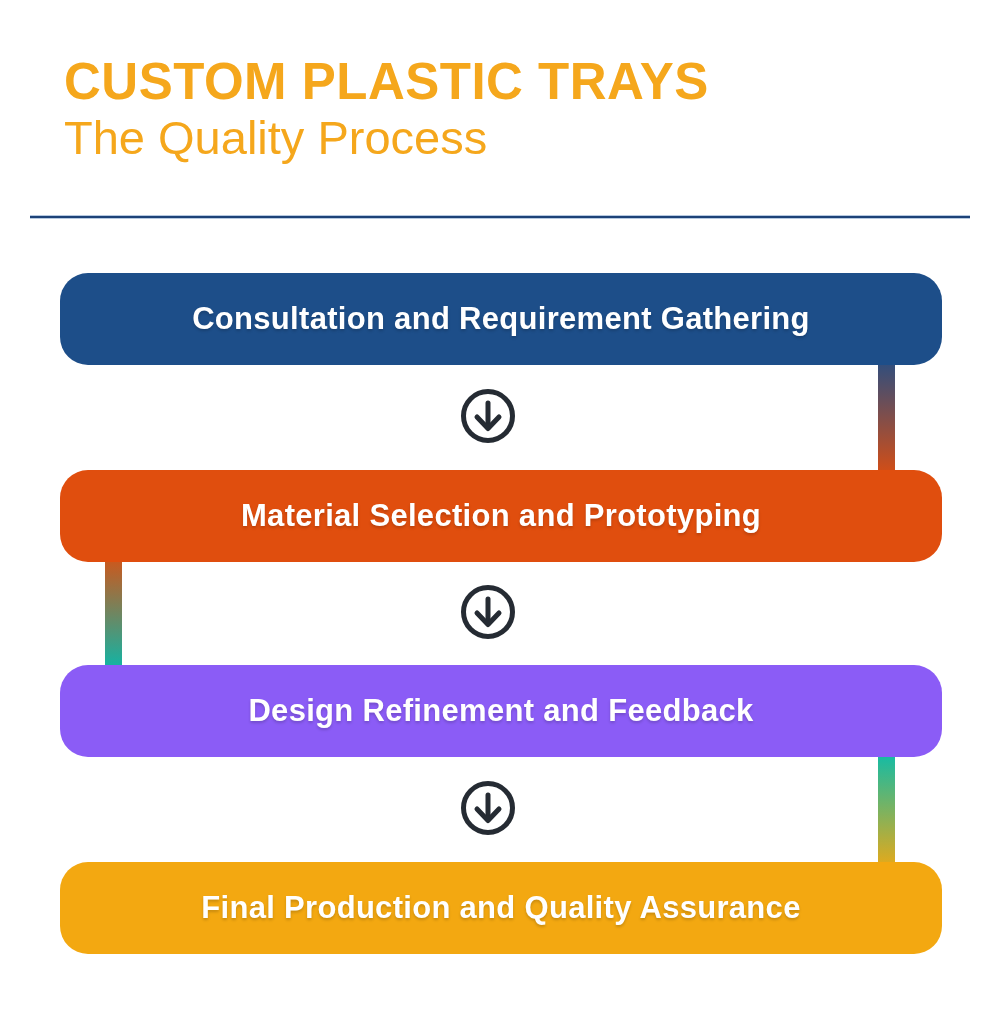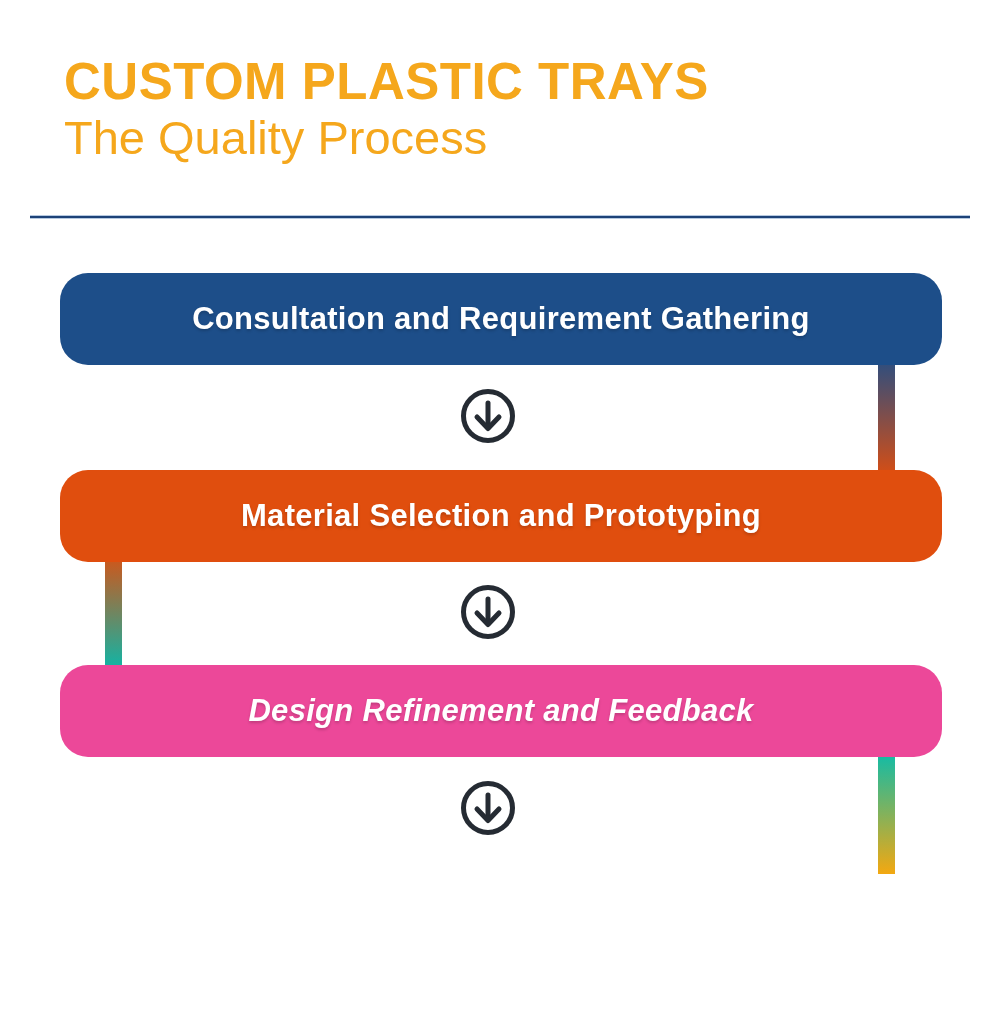--- a/index.html
+++ b/index.html
@@ -113,21 +113,22 @@
   <div class="subtitle" style="color: rgb(245, 167, 28);">The Quality Process</div>
   <div class="divider" style="background: rgb(29, 66, 120);"></div>
 
 
   <div class="connector c1" style="--from: #1d4e89; --to: #e04e0e;"></div>
   <div class="connector c2" style="--from: #e04e0e; --to: #00bdb2;"></div>
   <div class="connector c3" style="--from: #00bdb2; --to: #f3a811;"></div>
 
   <div class="step s2" style="background: rgb(224, 78, 14);">Material Selection and Prototyping</div>
   <div class="step s1" style="background: rgb(29, 78, 137);">Consultation and Requirement Gathering</div>
-  <div class="step s3" style="background: #ec4899; font-style: italic;">Design Refinement and Feedback</div>
+  <div class="step s3" style="background: #8b5cf6;">Design Refinement and Feedback</div>
+  <div class="step s4" style="background: rgb(243, 168, 17);">Final Production and Quality Assurance</div>
 
   <div class="arrow a1" style="color: rgb(37, 43, 51);">
     <svg viewBox="0 0 58 58" fill="none" stroke="currentColor">
       <circle cx="29" cy="29" r="24.5" stroke-width="5"></circle>
       <path d="M29 16 V 39" stroke-width="5" stroke-linecap="round"></path>
       <path d="M18 30 L29 41.5 L40 30" stroke-width="5" stroke-linecap="round" stroke-linejoin="round"></path>
     </svg>
   </div>
   <div class="arrow a2" style="color: rgb(37, 43, 51);">
     <svg viewBox="0 0 58 58" fill="none" stroke="currentColor">

